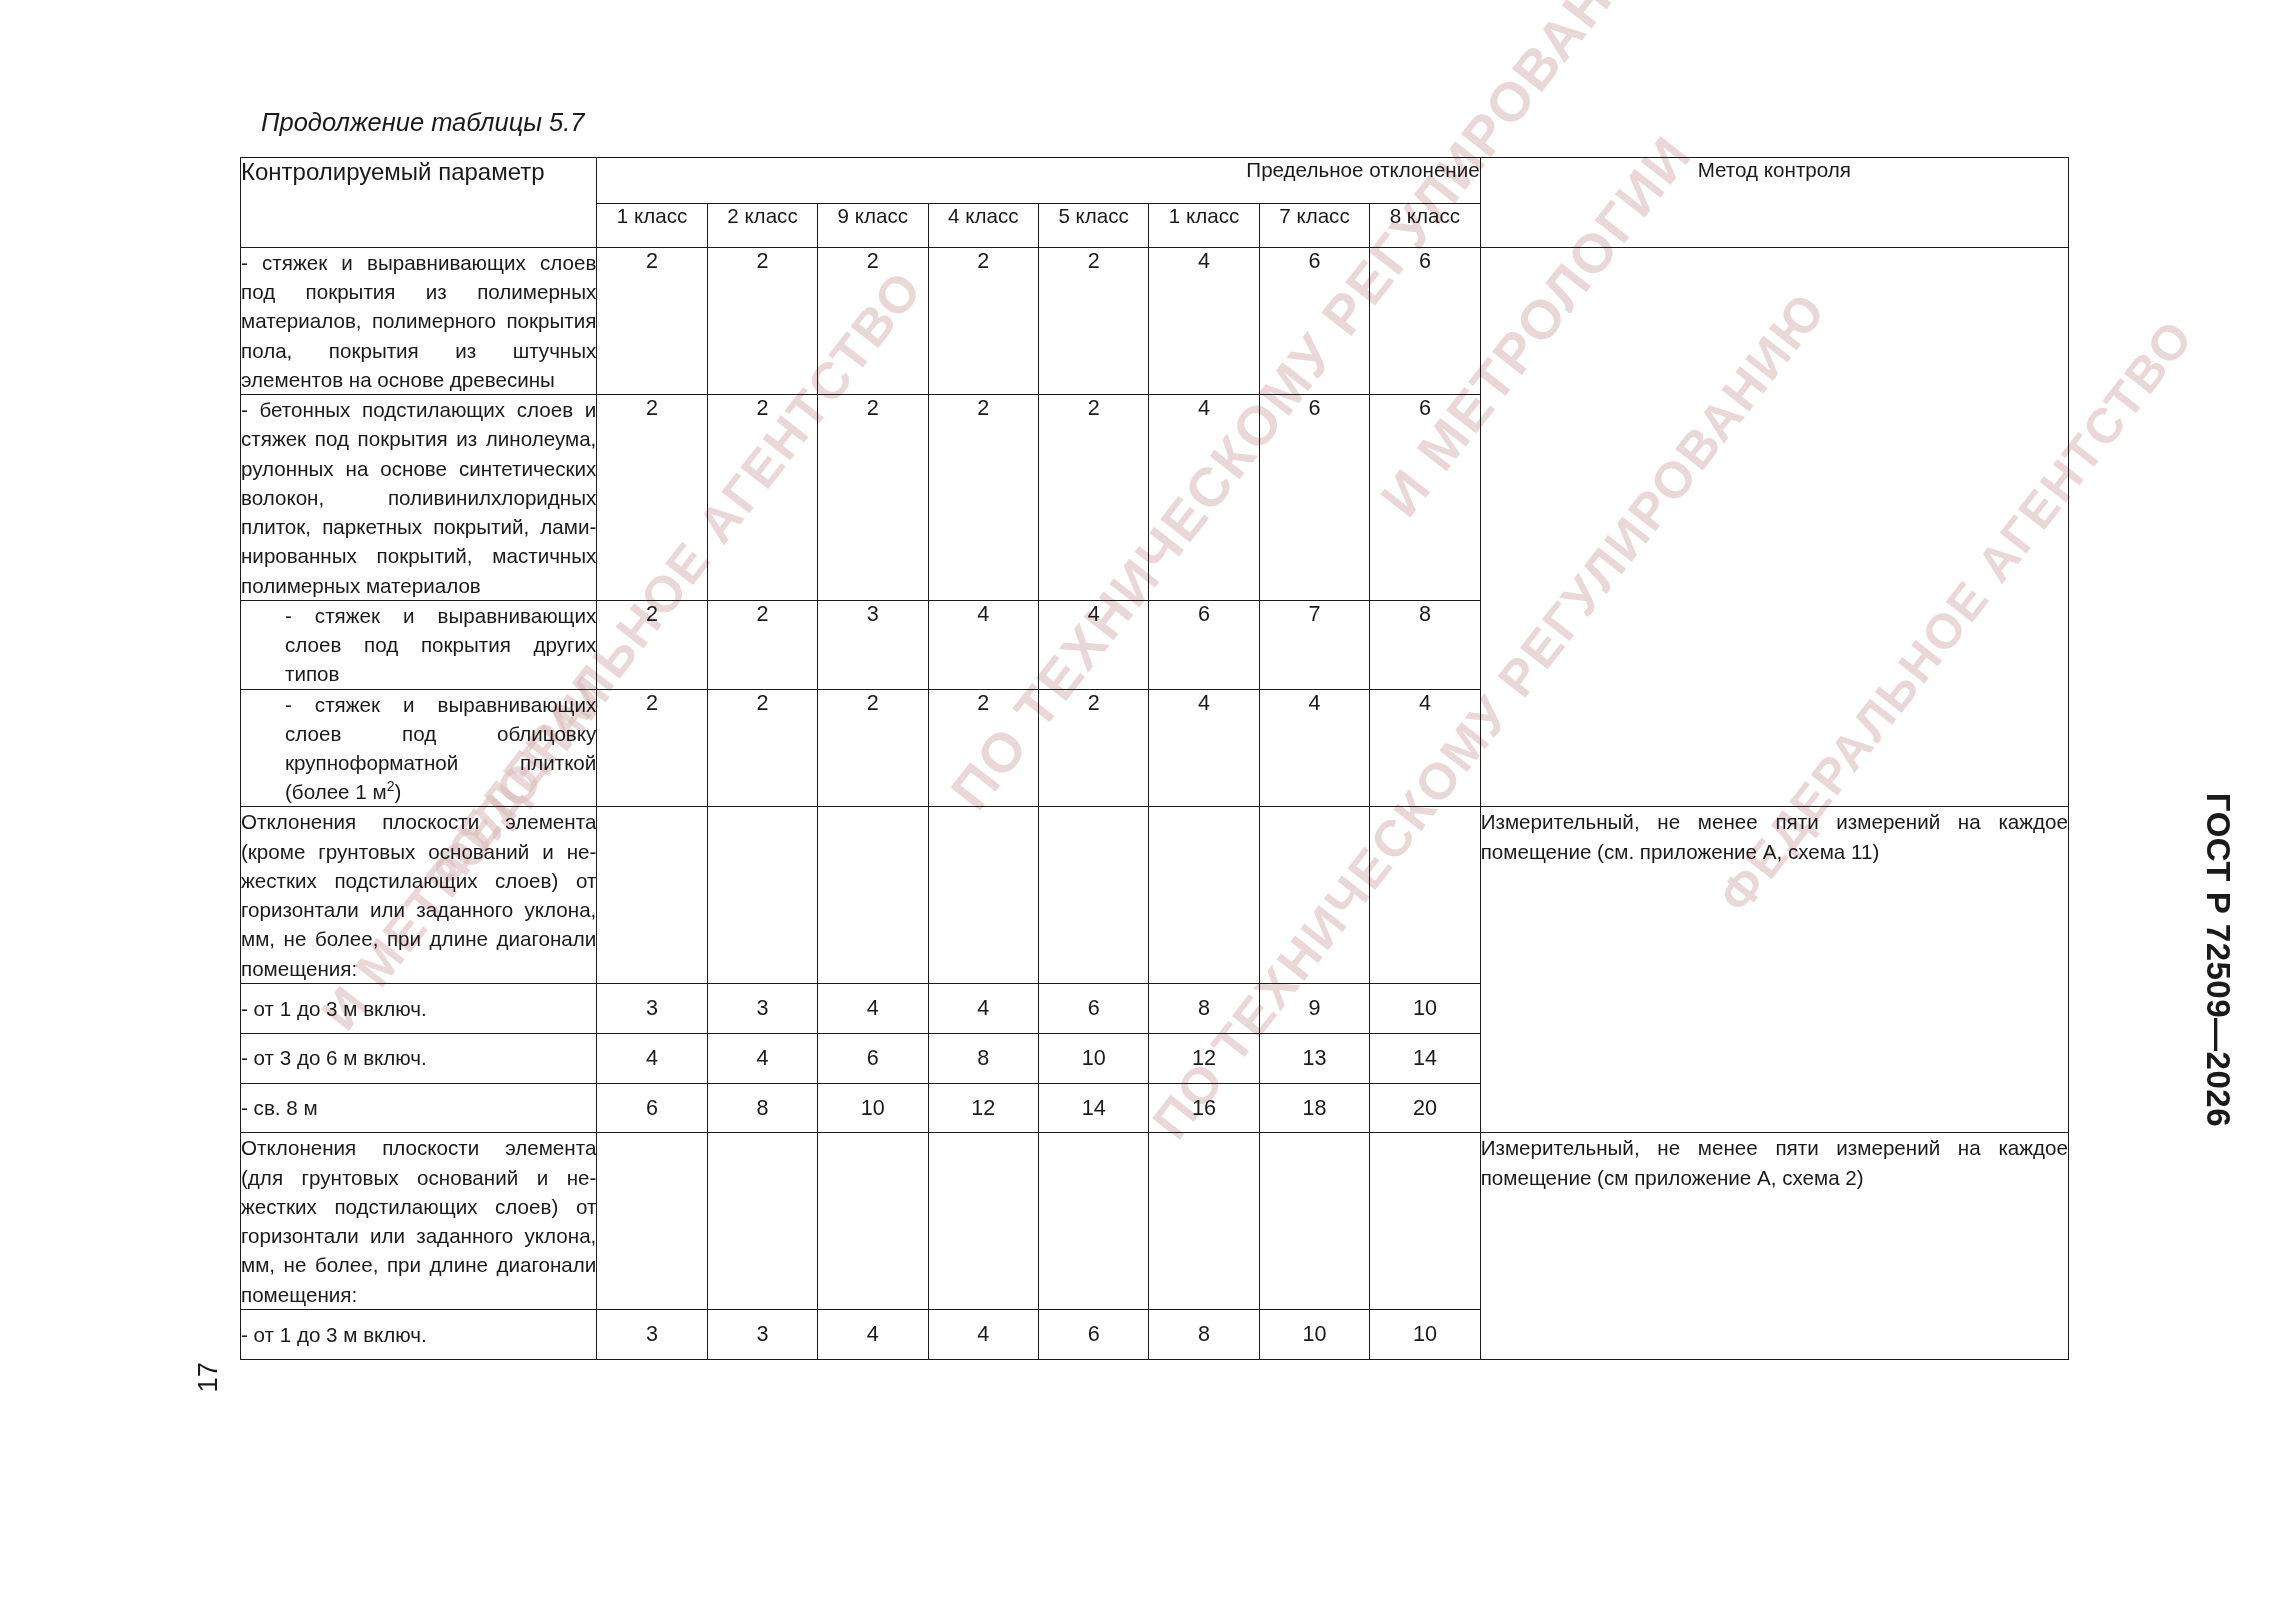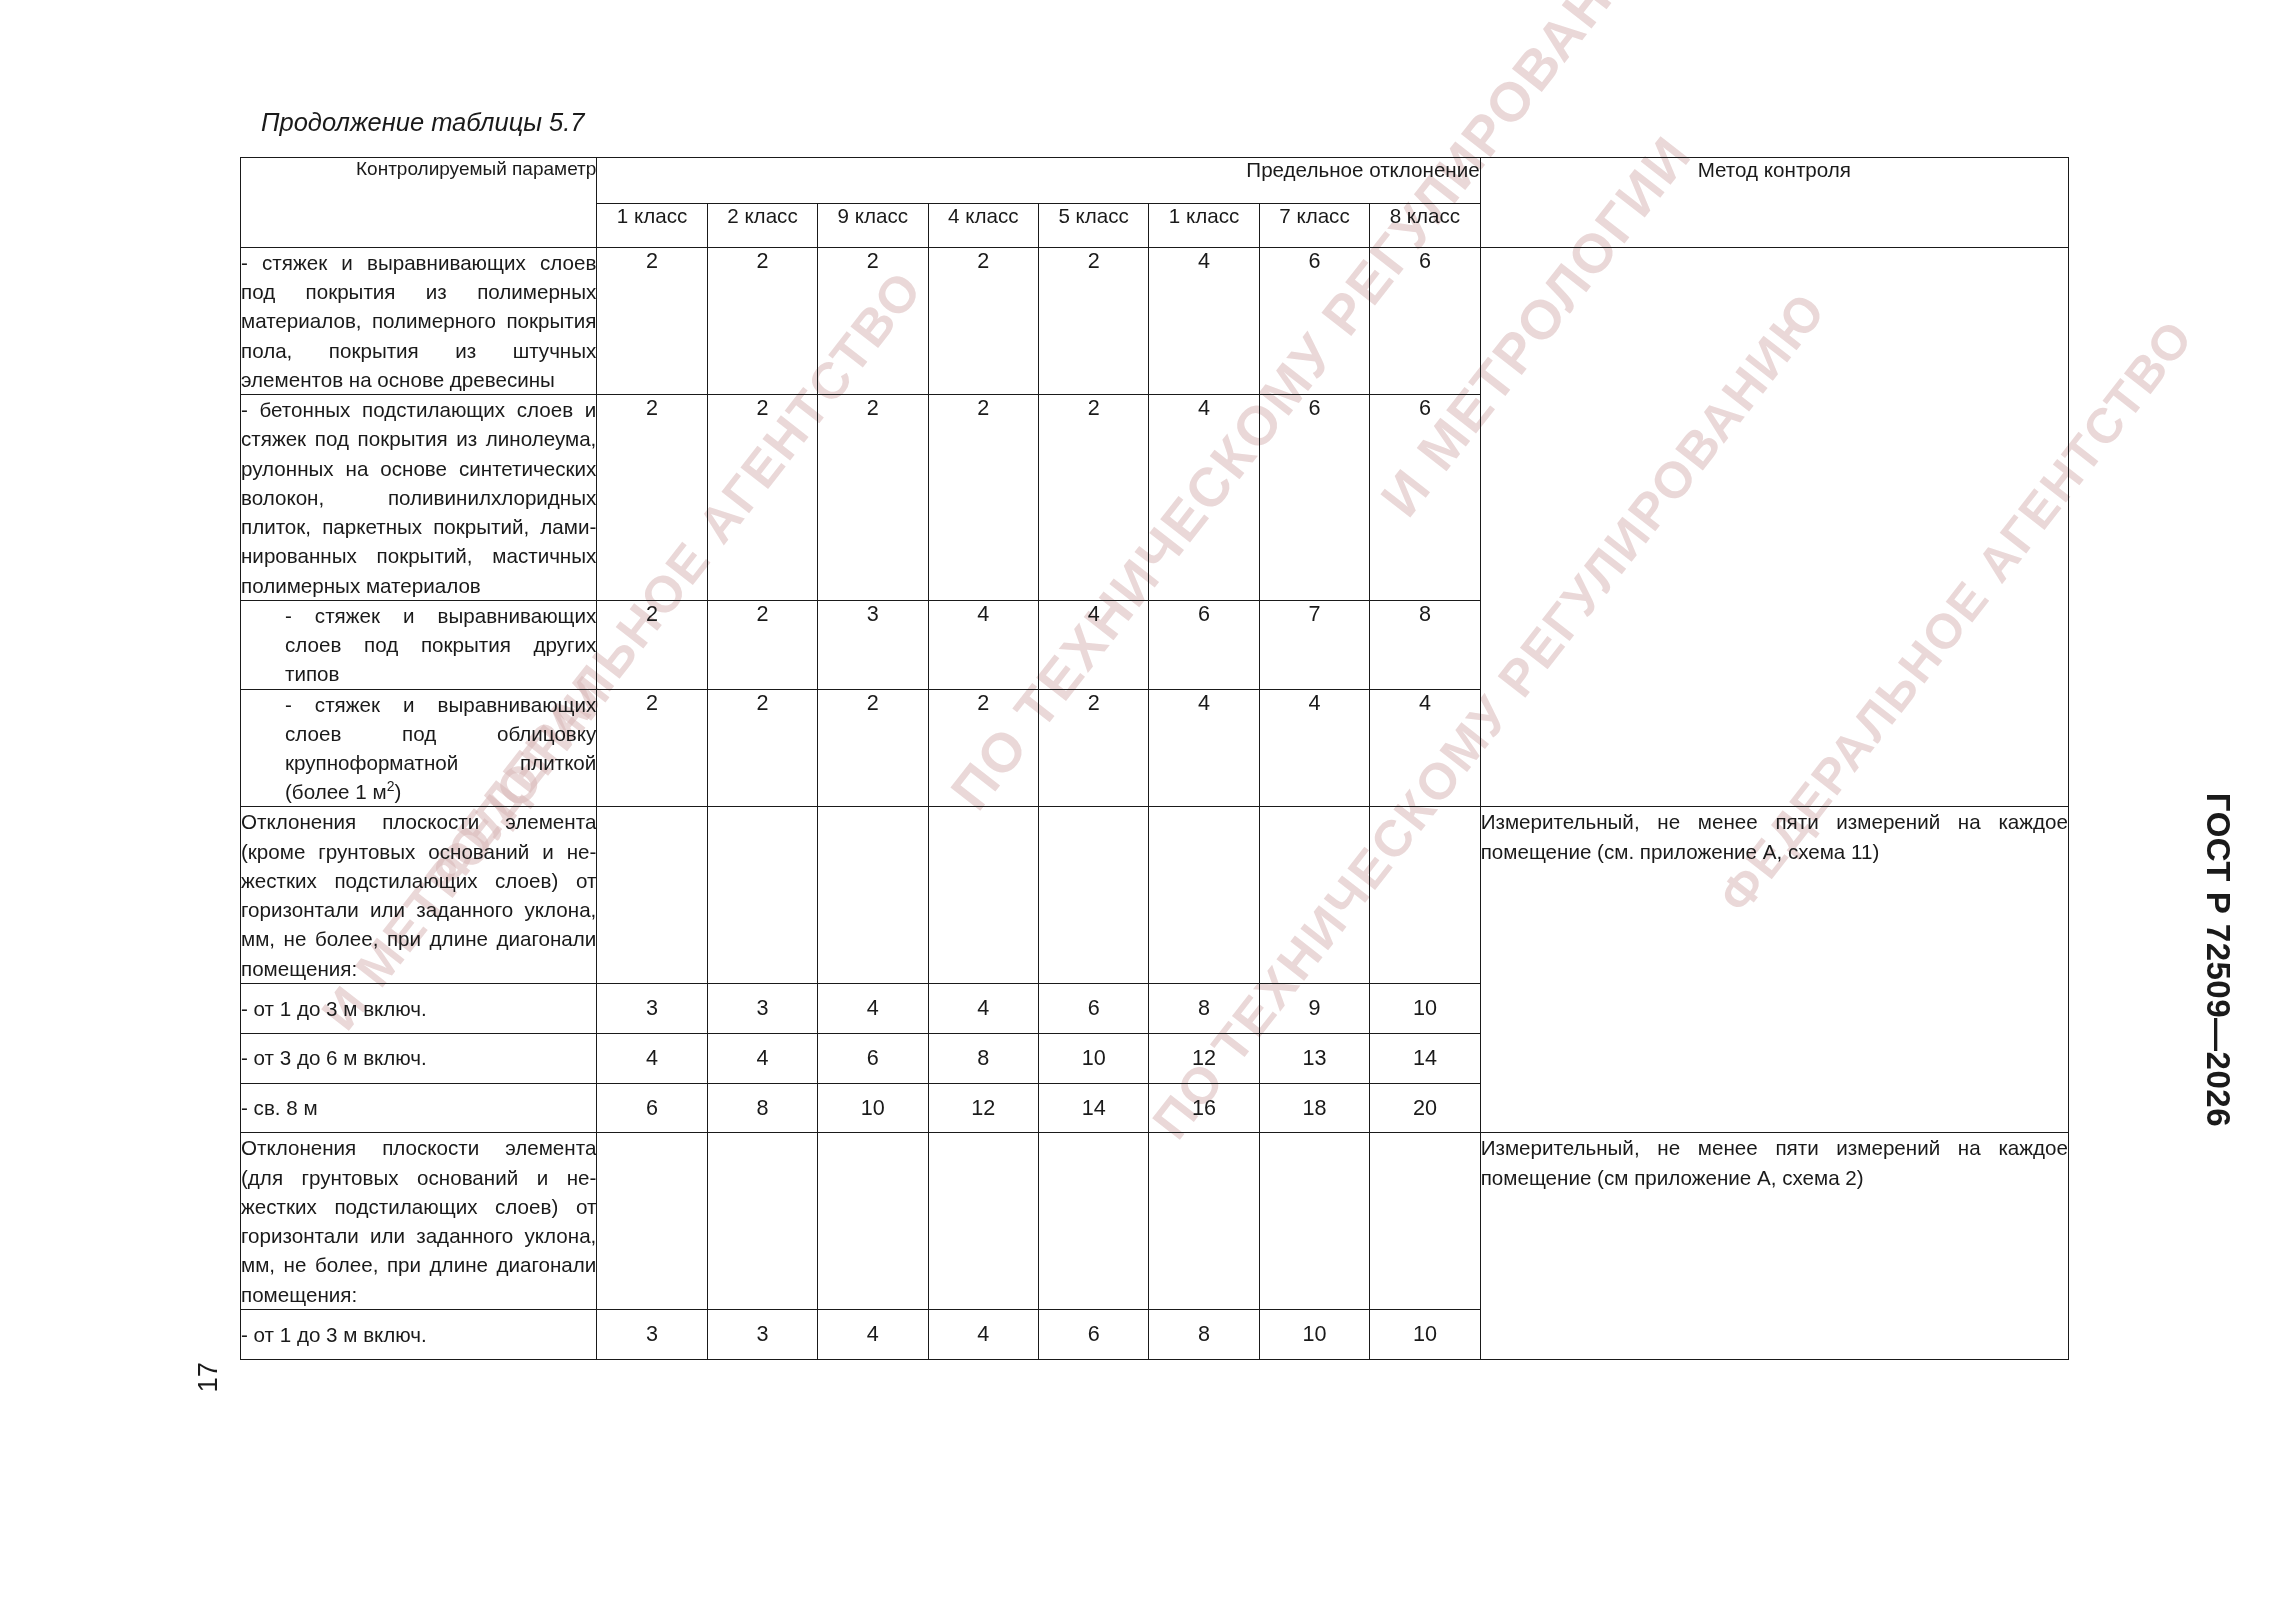--- a/index.html
+++ b/index.html
@@ -72,23 +72,23 @@
     padding: 0;
     vertical-align: top;
     background: transparent;
   }
   table.gost th {
     font-weight: normal;
   }
   .outer { border-width: 2px; }
 
   .hdr-param {
-    text-align: right;
-    vertical-align: middle;
-    font-size: 19px;
+    text-align: left;
+    vertical-align: middle;
+    font-size: 24px;
     padding: 7.8px 9.8px;
   }
   .hdr-group {
     text-align: right;
     vertical-align: middle;
     font-size: 20.6px;
     height: 45px;
   }
   .hdr-class {
     text-align: center;

